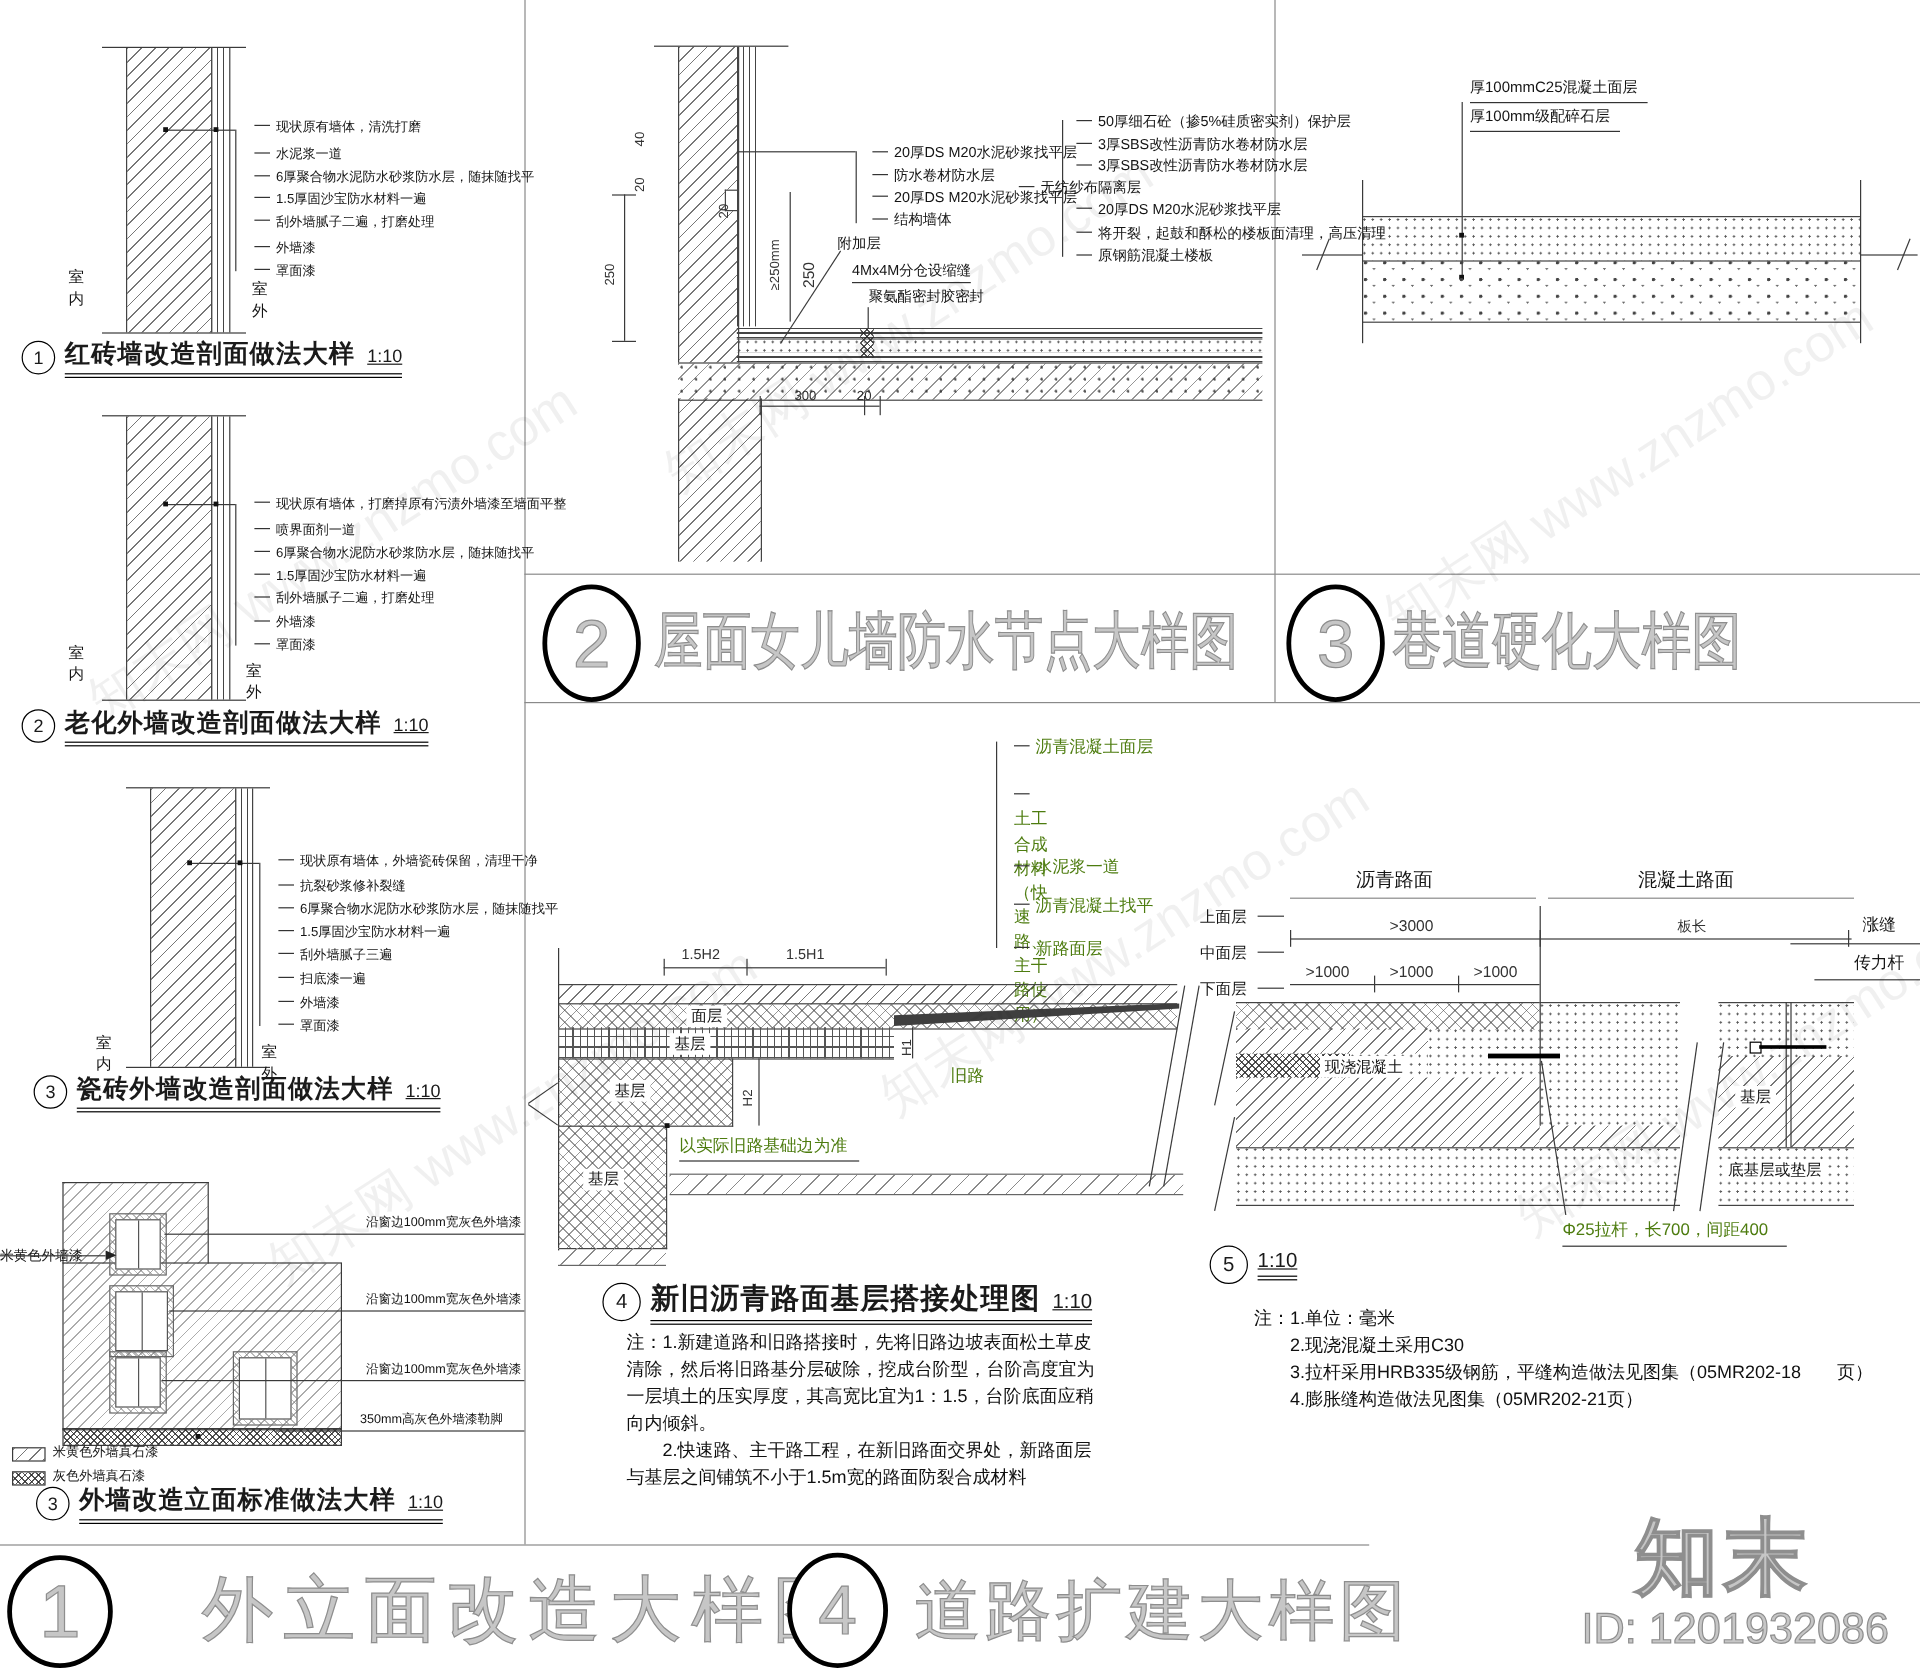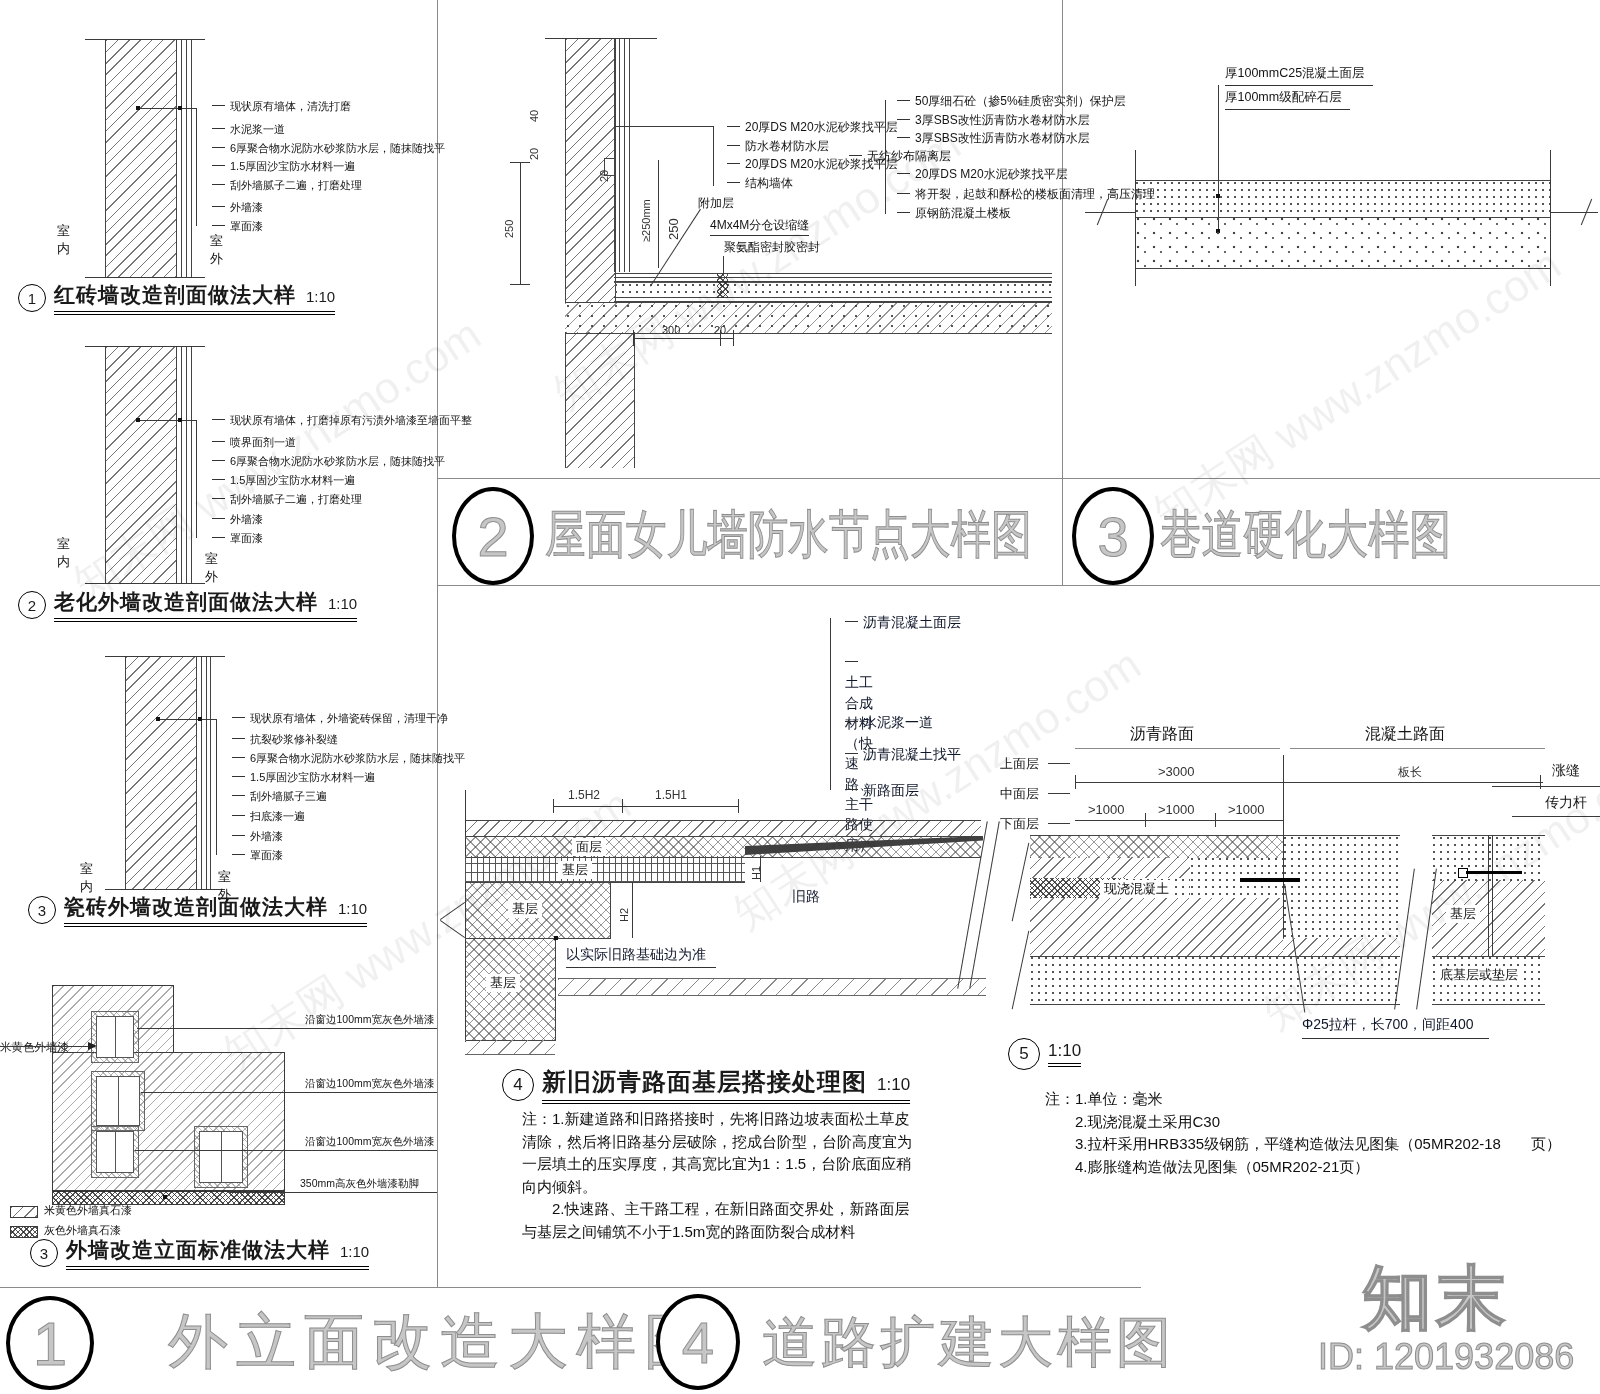--- a/index.html
+++ b/index.html
@@ -3,21 +3,21 @@
 <meta charset="utf-8">
 <style>
   html,body{margin:0;padding:0;background:#fff;}
   .sheet{position:relative;width:1600px;height:1394px;background:#fff;overflow:hidden;
          font-family:"Liberation Sans",sans-serif;color:#1a1a1a;}
   .abs{position:absolute;}
   .line{position:absolute;background:#3a3a3a;}
   .gline{position:absolute;background:#8a8a8a;}
   .bd{border:1px solid #3a3a3a;}
   .lbl{position:absolute;font-size:11px;line-height:1.25;color:#141414;white-space:nowrap;}
-  .lbl14{position:absolute;font-size:14px;line-height:1.45;color:#0f172a;white-space:nowrap;}
+  .lbl14{position:absolute;font-size:14px;line-height:1.45;color:#4d7c0f;white-space:nowrap;}
   .ld::before{content:"";display:inline-block;width:13px;border-top:1px solid #333;margin:0 5px 3px 0;vertical-align:middle;}
   .room{position:absolute;font-size:13px;color:#141414;}
   .dim{position:absolute;font-size:11px;color:#333;white-space:nowrap;}
   .vdim{position:absolute;font-size:11px;color:#333;white-space:nowrap;transform:rotate(-90deg);transform-origin:left top;}
   .chip{position:absolute;background:#fff;padding:0 4px;font-size:13px;color:#111;white-space:nowrap;z-index:5;}
   .pre{white-space:pre-line;}
   
   .h{background-image:repeating-linear-gradient(135deg,rgba(45,45,45,.65) 0,rgba(45,45,45,.65) 1px,transparent 1px,transparent 8px);}
   .hlite{background-image:repeating-linear-gradient(135deg,rgba(90,90,90,.5) 0,rgba(90,90,90,.5) 1px,transparent 1px,transparent 7px);}
   .xh{background-image:repeating-linear-gradient(45deg,rgba(70,70,70,.55) 0,rgba(70,70,70,.55) 1px,transparent 1px,transparent 7px),repeating-linear-gradient(135deg,rgba(70,70,70,.55) 0,rgba(70,70,70,.55) 1px,transparent 1px,transparent 7px);}
@@ -29,21 +29,21 @@
   .slab{background-image:repeating-linear-gradient(135deg,rgba(45,45,45,.5) 0,rgba(45,45,45,.5) 1px,transparent 1px,transparent 9px),radial-gradient(circle at 3px 3px,#555 1px,transparent 1.2px);background-size:auto,12px 10px;}
   .brick{background-image:repeating-linear-gradient(90deg,#555 0,#555 1px,transparent 1px,transparent 6px),repeating-linear-gradient(0deg,#555 0,#555 1px,transparent 1px,transparent 9px);}
   .soil{background-image:repeating-linear-gradient(135deg,#8a8a8a 0,#8a8a8a 1px,transparent 1px,transparent 11px);}
   .brk{position:absolute;width:1px;background:#3a3a3a;}
   .dot{position:absolute;width:4px;height:4px;background:#111;}
   
   .ttl{position:absolute;display:flex;align-items:center;gap:8px;z-index:6;}
   .circ{display:inline-flex;align-items:center;justify-content:center;width:26px;height:26px;border:1.5px solid #000;border-radius:50%;font-size:15px;flex:0 0 auto;background:#fff;}
   .tline{display:inline-flex;align-items:baseline;gap:10px;border-bottom:4px double #000;padding-bottom:2px;}
   .t{font-weight:bold;font-size:21px;letter-spacing:1px;white-space:nowrap;}
-  .s{font-size:15px;white-space:nowrap;}
+  .s{font-size:15px;white-space:nowrap;text-decoration:underline;}
   
   .cad{color:#c6c6c6;-webkit-text-stroke:1px #8e8e8e;font-family:"Liberation Sans",sans-serif;}
   .bandc{position:absolute;border:4px solid #000;border-radius:50%;display:flex;align-items:center;justify-content:center;background:#fff;z-index:6;}
   .bandtxt{position:absolute;white-space:nowrap;z-index:6;}
   .notes{position:absolute;font-size:15px;line-height:1.5;color:#101010;white-space:pre-line;z-index:6;}
   .winframe{position:absolute;padding:4px;border:1px solid #666;background-image:repeating-linear-gradient(45deg,rgba(120,120,120,.5) 0,rgba(120,120,120,.5) 1px,transparent 1px,transparent 4px);}
   .win{position:relative;width:100%;height:100%;background:#fff;border:1px solid #555;box-sizing:border-box;}
   .win::before{content:"";position:absolute;left:50%;top:0;bottom:0;width:1px;background:#555;}
   .wmdiag{position:absolute;font-size:44px;color:rgba(0,0,0,0.06);transform:rotate(-33deg);white-space:nowrap;z-index:1;}
 </style>

